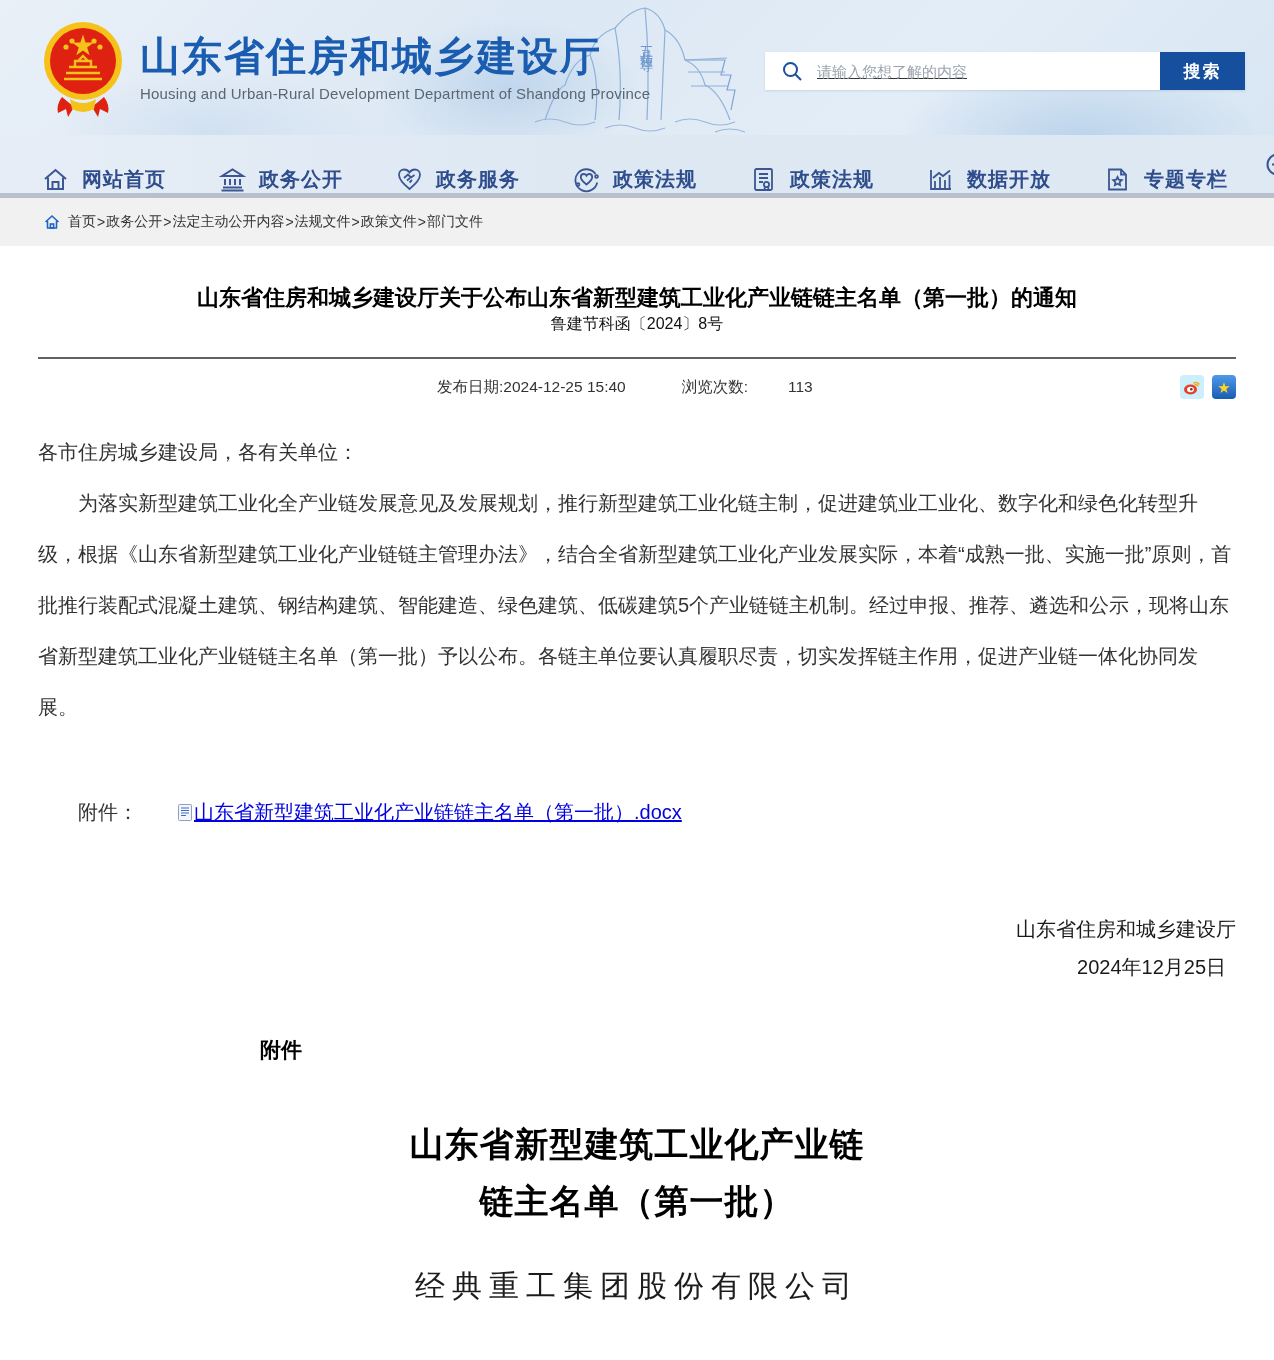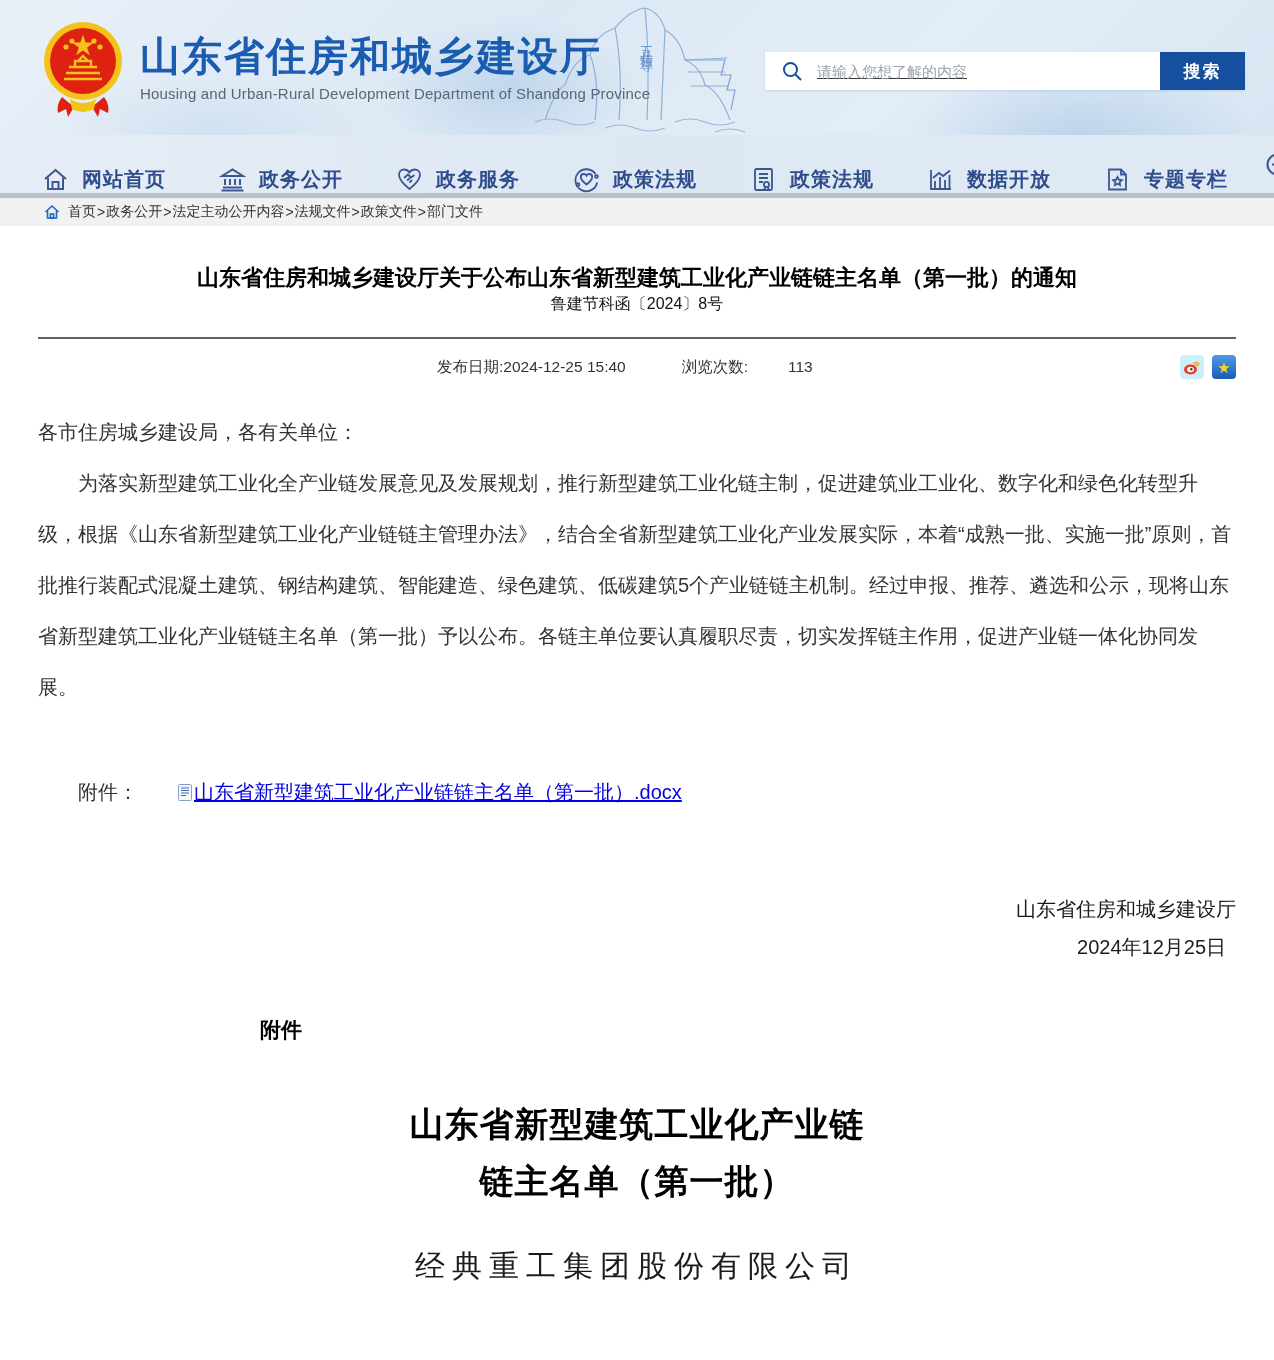--- a/index.html
+++ b/index.html
@@ -50,21 +50,21 @@
     display:flex; align-items:flex-end; justify-content:space-between;
     padding:0 46px 0 42px; overflow:hidden;
   }
   .nav-item{ display:flex; align-items:center; gap:13px; cursor:pointer; white-space:nowrap; }
   .nav-item svg{ flex:0 0 auto; }
   .nav-label{ font-size:20px; font-weight:bold; color:#2f4d8c; letter-spacing:1px; }
   .nav-partial{ position:absolute; right:-17px; top:16px; }
   .nav-divider{ height:5px; background:#b8c0ce; }
   
   .breadcrumb-bar{
-    height:28px; background:#f1f1f2; display:flex; align-items:center; padding-left:44px;
+    height:48px; background:#f1f1f2; display:flex; align-items:center; padding-left:44px;
     font-size:14px; color:#333;
   }
   .breadcrumb-bar .home-glyph{ margin-right:8px; display:flex; }
   .crumb{ color:#333; cursor:pointer; }
   .crumb-sep{ color:#333; margin:0 1px; }
   
   .article{ padding:0 38px; }
   .art-title{ margin-top:36px; text-align:center; font-size:22px; font-weight:bold; color:#000; line-height:32px; }
   .art-docnum{ text-align:center; font-size:16px; color:#111; }
   .art-rule{ margin-top:22px; border:none; border-top:2px solid #5f6368; }

